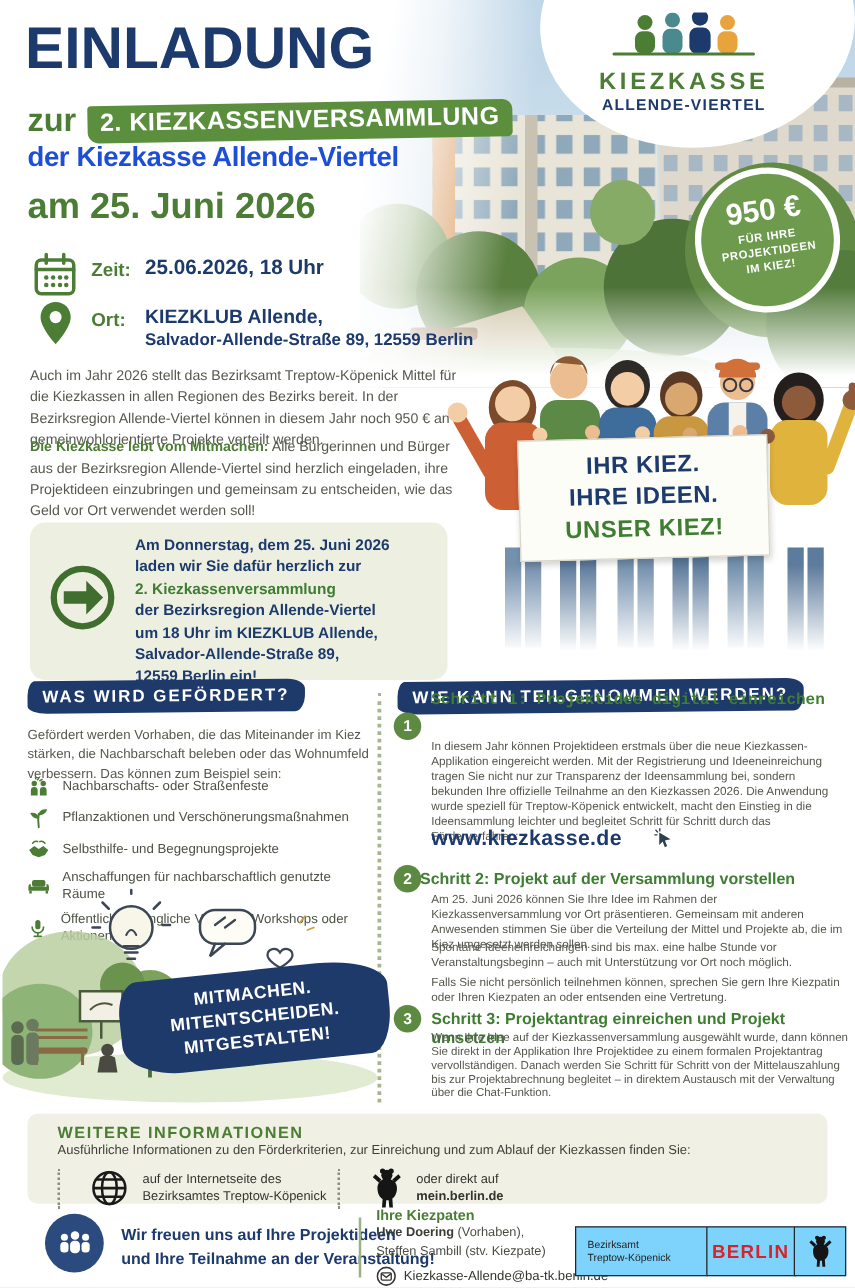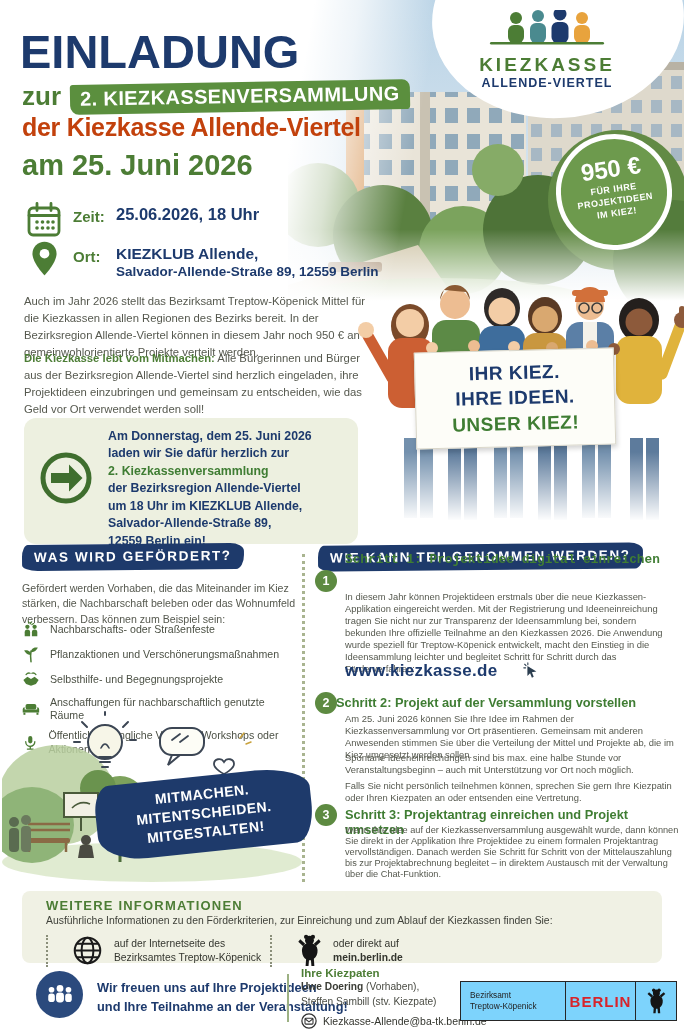--- a/index.html
+++ b/index.html
@@ -19,26 +19,26 @@
   .logo{left:458px;top:10px;width:178px;text-align:center;}
   .logo-name{font-size:19px;font-weight:700;letter-spacing:3px;color:#4c7d35;margin-top:2px;}
   .logo-region{font-size:12.5px;font-weight:700;letter-spacing:1px;color:#1d3a6d;}
   
   .badge{left:556px;top:134px;width:116px;height:116px;border-radius:50%;
     background:#6d9a4d;border:5px solid #fff;transform:rotate(-8deg);
     color:#fff;text-align:center;box-sizing:border-box;}
   .badge-amount{font-size:24px;font-weight:700;margin-top:16px;}
   .badge-line{font-size:9px;font-weight:700;letter-spacing:.5px;line-height:1.35;}
   
-  .t-main{left:20px;top:24px;font-size:47px;font-weight:700;color:#1d3a6d;letter-spacing:0px;}
+  .t-main{left:20px;top:10px;font-size:47px;font-weight:700;color:#1d3a6d;letter-spacing:0px;}
   .t-sub{left:22px;top:81px;display:flex;align-items:center;gap:9px;}
   .t-zur{font-size:26px;font-weight:700;color:#4c7d35;}
   .t-hl{display:inline-block;background:#5b8f3e;color:#fff;font-size:20px;font-weight:700;
     padding:3px 10px 4px;transform:rotate(-1deg);border-radius:3px 8px 4px 9px;letter-spacing:.4px;}
-  .t-line3{left:22px;top:113px;font-size:25px;font-weight:700;color:#c2410c;letter-spacing:-.3px;}
+  .t-line3{left:22px;top:113px;font-size:22px;font-weight:700;color:#1d4ed8;letter-spacing:-.3px;}
   .t-line4{left:22px;top:149px;font-size:29px;font-weight:700;color:#4c7d35;}
   
   .i-cal{left:26px;top:201px;}
   .i-pin{left:31px;top:240px;}
   .i-zeit-label{left:73px;top:208px;font-size:15px;font-weight:700;color:#4c7d35;}
   .i-zeit-value{left:116px;top:205px;font-size:16.5px;font-weight:700;color:#1d3a6d;}
   .i-ort-label{left:73px;top:248px;font-size:15px;font-weight:700;color:#4c7d35;}
   .i-ort1{left:116px;top:245px;font-size:15.5px;font-weight:700;color:#1d3a6d;}
   .i-ort2{left:116px;top:264px;font-size:13.5px;font-weight:700;color:#1d3a6d;}
   

